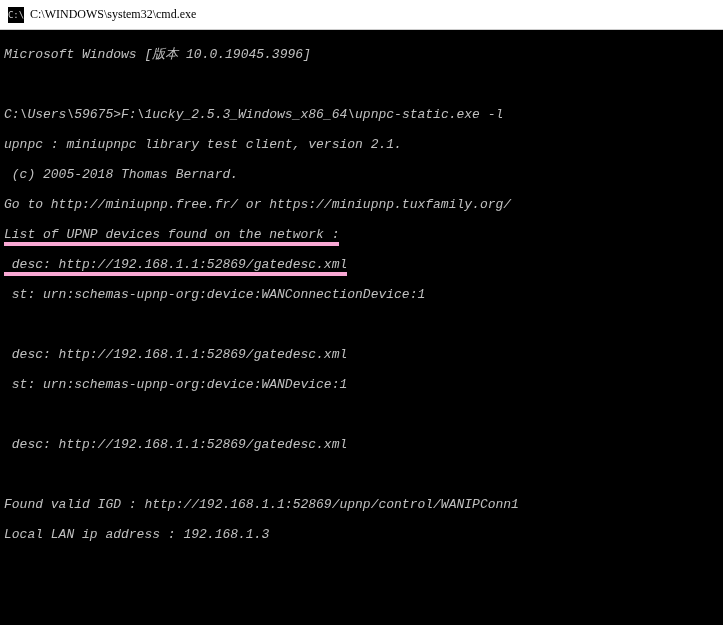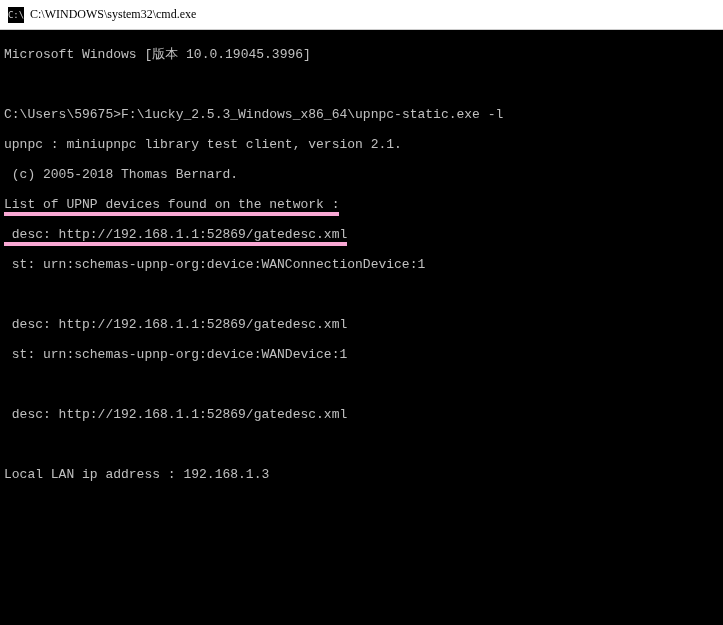--- a/index.html
+++ b/index.html
@@ -38,49 +38,51 @@
     }
     .terminal {
       background: #000;
       color: #c0c0c0;
       padding: 2px 4px;
       line-height: 15px;
       white-space: pre;
       font-family: "NSimSun", "SimSun", "Courier New", monospace;
       letter-spacing: 0px;
     }
-    .line { white-space: pre; }
+    .line { white-space: pre; font-style: italic; }
     .red-underline {
       border-bottom: 4px solid #f9a8d4;
       display: inline;
     }
   </style>
 </head>
 <body>
 
 <div class="titlebar">
   <div class="titlebar-icon">C:\</div>
   <div class="titlebar-text">C:\WINDOWS\system32\cmd.exe</div>
 </div>
 
 <div class="terminal">
 <div class="line">Microsoft Windows [版本 10.0.19045.3996]</div>
 <div class="line"> </div>
 <div class="line"><span>C:\Users\59675&gt;</span><span>F:\1ucky_2.5.3_Windows_x86_64\upnpc-static.exe -l</span></div>
 <div class="line">upnpc : miniupnpc library test client, version 2.1.</div>
 <div class="line"> (c) 2005-2018 Thomas Bernard.</div>
+<div class="line">Go to http://miniupnp.free.fr/ or https://miniupnp.tuxfamily.org/</div>
 <div class="line"><span class="red-underline">List of UPNP devices found on the network :</span></div>
 <div class="line"><span class="red-underline"> desc: http://192.168.1.1:52869/gatedesc.xml</span></div>
 <div class="line"> st: urn:schemas-upnp-org:device:WANConnectionDevice:1</div>
 <div class="line"> </div>
 <div class="line"> desc: http://192.168.1.1:52869/gatedesc.xml</div>
 <div class="line"> st: urn:schemas-upnp-org:device:WANDevice:1</div>
 <div class="line"> </div>
 <div class="line"> desc: http://192.168.1.1:52869/gatedesc.xml</div>
 <div class="line"> </div>
+<div class="line">Found valid IGD : http://192.168.1.1:52869/upnp/control/WANIPConn1</div>
 <div class="line">Local LAN ip address : 192.168.1.3</div>
 
 
 
 
 
 
 
 
 

